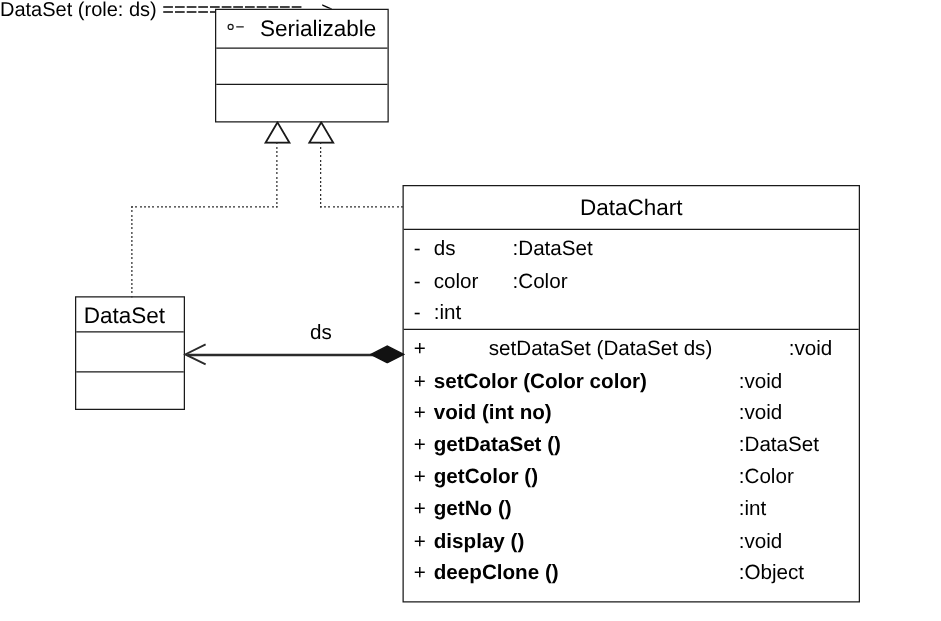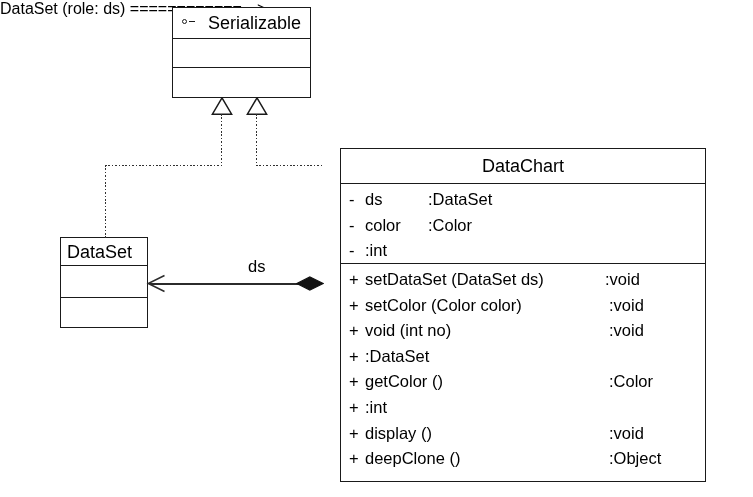--- a/index.html
+++ b/index.html
@@ -99,23 +99,25 @@
     width: 16px;
   }
   .mem-sig {
     flex: 0 0 auto;
   }
   .attr-sig {
     width: 63px;
   }
   .meth-sig {
     width: 244px;
+    font-weight: bold;
   }
   .meth-sig-wide {
     width: 240px;
+    margin-left: 44px;
   }
 
   
   .seg {
     position: absolute;
     background: #2b2b2b;
   }
   .seg-h { height: 1.5px; }
 
   .dseg {
@@ -164,21 +166,21 @@
     <div class="uml-compartment" style="height:27px;">
       <div class="uml-title-row uml-title-left">
         <span class="uml-title">DataSet</span>
       </div>
     </div>
     <div class="uml-compartment" style="height:32px;"></div>
     <div class="uml-compartment" style="height:31px;"></div>
   </div>
 
   
-  <div class="uml-class" style="left:340px; top:148px; width:366px; height:334px;">
+  <div class="uml-class" style="left:322px; top:148px; width:366px; height:334px;">
 
     <div class="uml-compartment" style="height:34px;">
       <div class="uml-title-row">
         <span class="uml-title">DataChart</span>
       </div>
     </div>
 
     <div class="uml-compartment member-list" style="height:80px;">
       <div class="member-row">
         <span class="mem-vis">-</span>
@@ -213,31 +215,33 @@
         <span class="mem-sig">void</span>
       </div>
       <div class="member-row">
         <span class="mem-vis">+</span>
         <span class="mem-sig meth-sig">void (int no)</span>
         <span class="mem-sig">: </span>
         <span class="mem-sig">void</span>
       </div>
       <div class="member-row">
         <span class="mem-vis">+</span>
+        <span class="mem-sig meth-sig">getDataSet ()</span>
         <span class="mem-sig">: </span>
         <span class="mem-sig">DataSet</span>
       </div>
       <div class="member-row">
         <span class="mem-vis">+</span>
         <span class="mem-sig meth-sig">getColor ()</span>
         <span class="mem-sig">: </span>
         <span class="mem-sig">Color</span>
       </div>
       <div class="member-row">
         <span class="mem-vis">+</span>
+        <span class="mem-sig meth-sig">getNo ()</span>
         <span class="mem-sig">: </span>
         <span class="mem-sig">int</span>
       </div>
       <div class="member-row">
         <span class="mem-vis">+</span>
         <span class="mem-sig meth-sig">display ()</span>
         <span class="mem-sig">: </span>
         <span class="mem-sig">void</span>
       </div>
       <div class="member-row">

